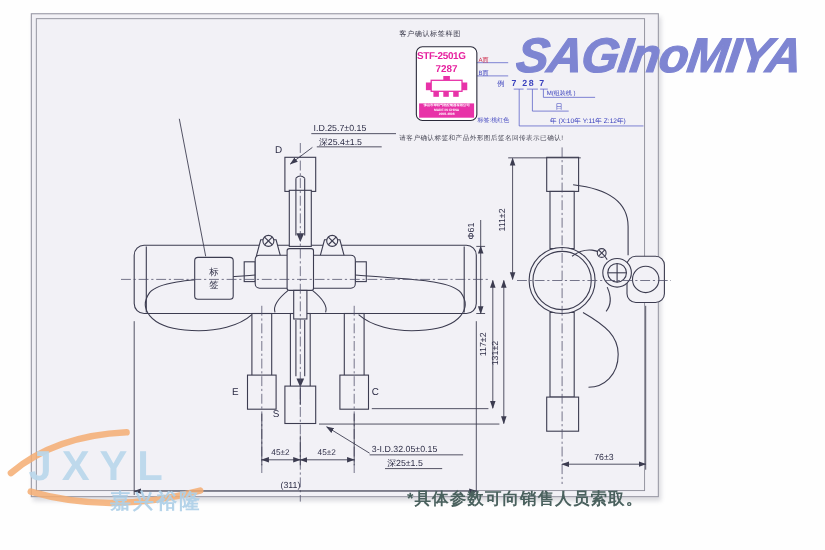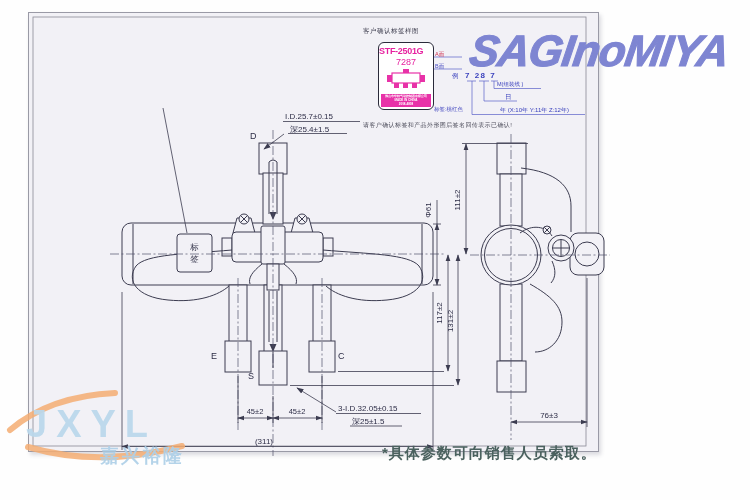--- a/index.html
+++ b/index.html
@@ -7,39 +7,39 @@
         font-family:"Liberation Sans",sans-serif;}
   .sheet{position:absolute;left:28px;top:12px;width:569px;height:438px;
          background:#f2f1f6;border:1px solid #9a9aa6;box-shadow:2px 3px 4px rgba(60,60,90,.18);z-index:1;}
   svg.draw{position:absolute;left:0;top:0;z-index:2;}
   .abs{position:absolute;white-space:nowrap;}
   
   .lp-title{left:363px;top:27px;font-size:6.5px;color:#3b3b4c;letter-spacing:.5px;z-index:3;}
   .sticker{position:absolute;left:378px;top:42px;width:54px;height:66px;background:#ffffff;
            border:1.2px solid #2a2a3a;border-radius:6px;z-index:3;}
   .lp-model{margin-top:3px;text-align:left;font-size:9px;font-weight:bold;color:#e6219f;letter-spacing:-.3px;}
-  .lp-code{margin-top:1px;text-align:center;font-size:9px;font-weight:normal;color:#e6219f;}
+  .lp-code{margin-top:1px;text-align:center;font-size:9px;font-weight:bold;color:#e6219f;}
   .lp-glyph{display:block;margin:2px auto 0 auto;}
   .lp-strip{position:absolute;left:2px;right:2px;bottom:2px;height:13px;background:#e832a8;overflow:hidden;}
   .strip-inner{width:100px;transform:scale(.5);transform-origin:0 0;color:#ffffff;
                text-align:center;line-height:8px;font-size:6px;font-weight:bold;}
   .note-a{left:435px;top:51px;font-size:5.5px;color:#cf2f4e;z-index:3;}
   .note-b{left:435px;top:63px;font-size:5.5px;color:#4a4ec2;z-index:3;}
   .color-note{left:434px;top:106px;font-size:5.5px;color:#4a4ec2;z-index:3;}
   .confirm{left:363px;top:121px;font-size:6px;color:#4a4a58;letter-spacing:.4px;z-index:3;}
   .dc-example{left:452px;top:72px;font-size:6.5px;color:#3a41bd;z-index:3;}
   .dc-digits{left:465px;top:71px;font-size:8px;font-weight:bold;color:#3a41bd;letter-spacing:1.5px;z-index:3;}
   .dc-line1{left:497px;top:81px;font-size:5.5px;color:#3a41bd;z-index:3;}
   .dc-line2{left:505px;top:93px;font-size:6.5px;color:#3a41bd;z-index:3;}
   .dc-line3{left:500px;top:106px;font-size:6px;color:#3a41bd;z-index:3;}
   
   .logo{left:470px;top:26px;font-size:44px;font-weight:bold;font-style:italic;color:#7e85d2;
         -webkit-text-stroke:1.1px #7e85d2;letter-spacing:-1px;transform:skewX(-8deg);z-index:4;}
   
-  .footnote{left:370px;top:444px;font-size:15px;font-weight:bold;color:#4a615e;letter-spacing:1px;z-index:5;margin-left:12px;}
+  .footnote{left:370px;top:444px;font-size:15px;font-weight:bold;color:#4a615e;letter-spacing:1px;z-index:5;}
   
   .wm{position:absolute;left:0px;top:385px;width:220px;height:110px;z-index:6;pointer-events:none;text-align:right;}
   .wm-abbr{left:26px;top:18px;font-size:38px;font-weight:bold;color:#bad8ec;letter-spacing:9px;opacity:.92;}
   .wm-name{left:100px;top:58px;font-size:19px;font-weight:bold;color:#aed0e8;letter-spacing:2px;opacity:.92;}
 </style>
 </head>
 <body>
 
 <div class="page">
 

